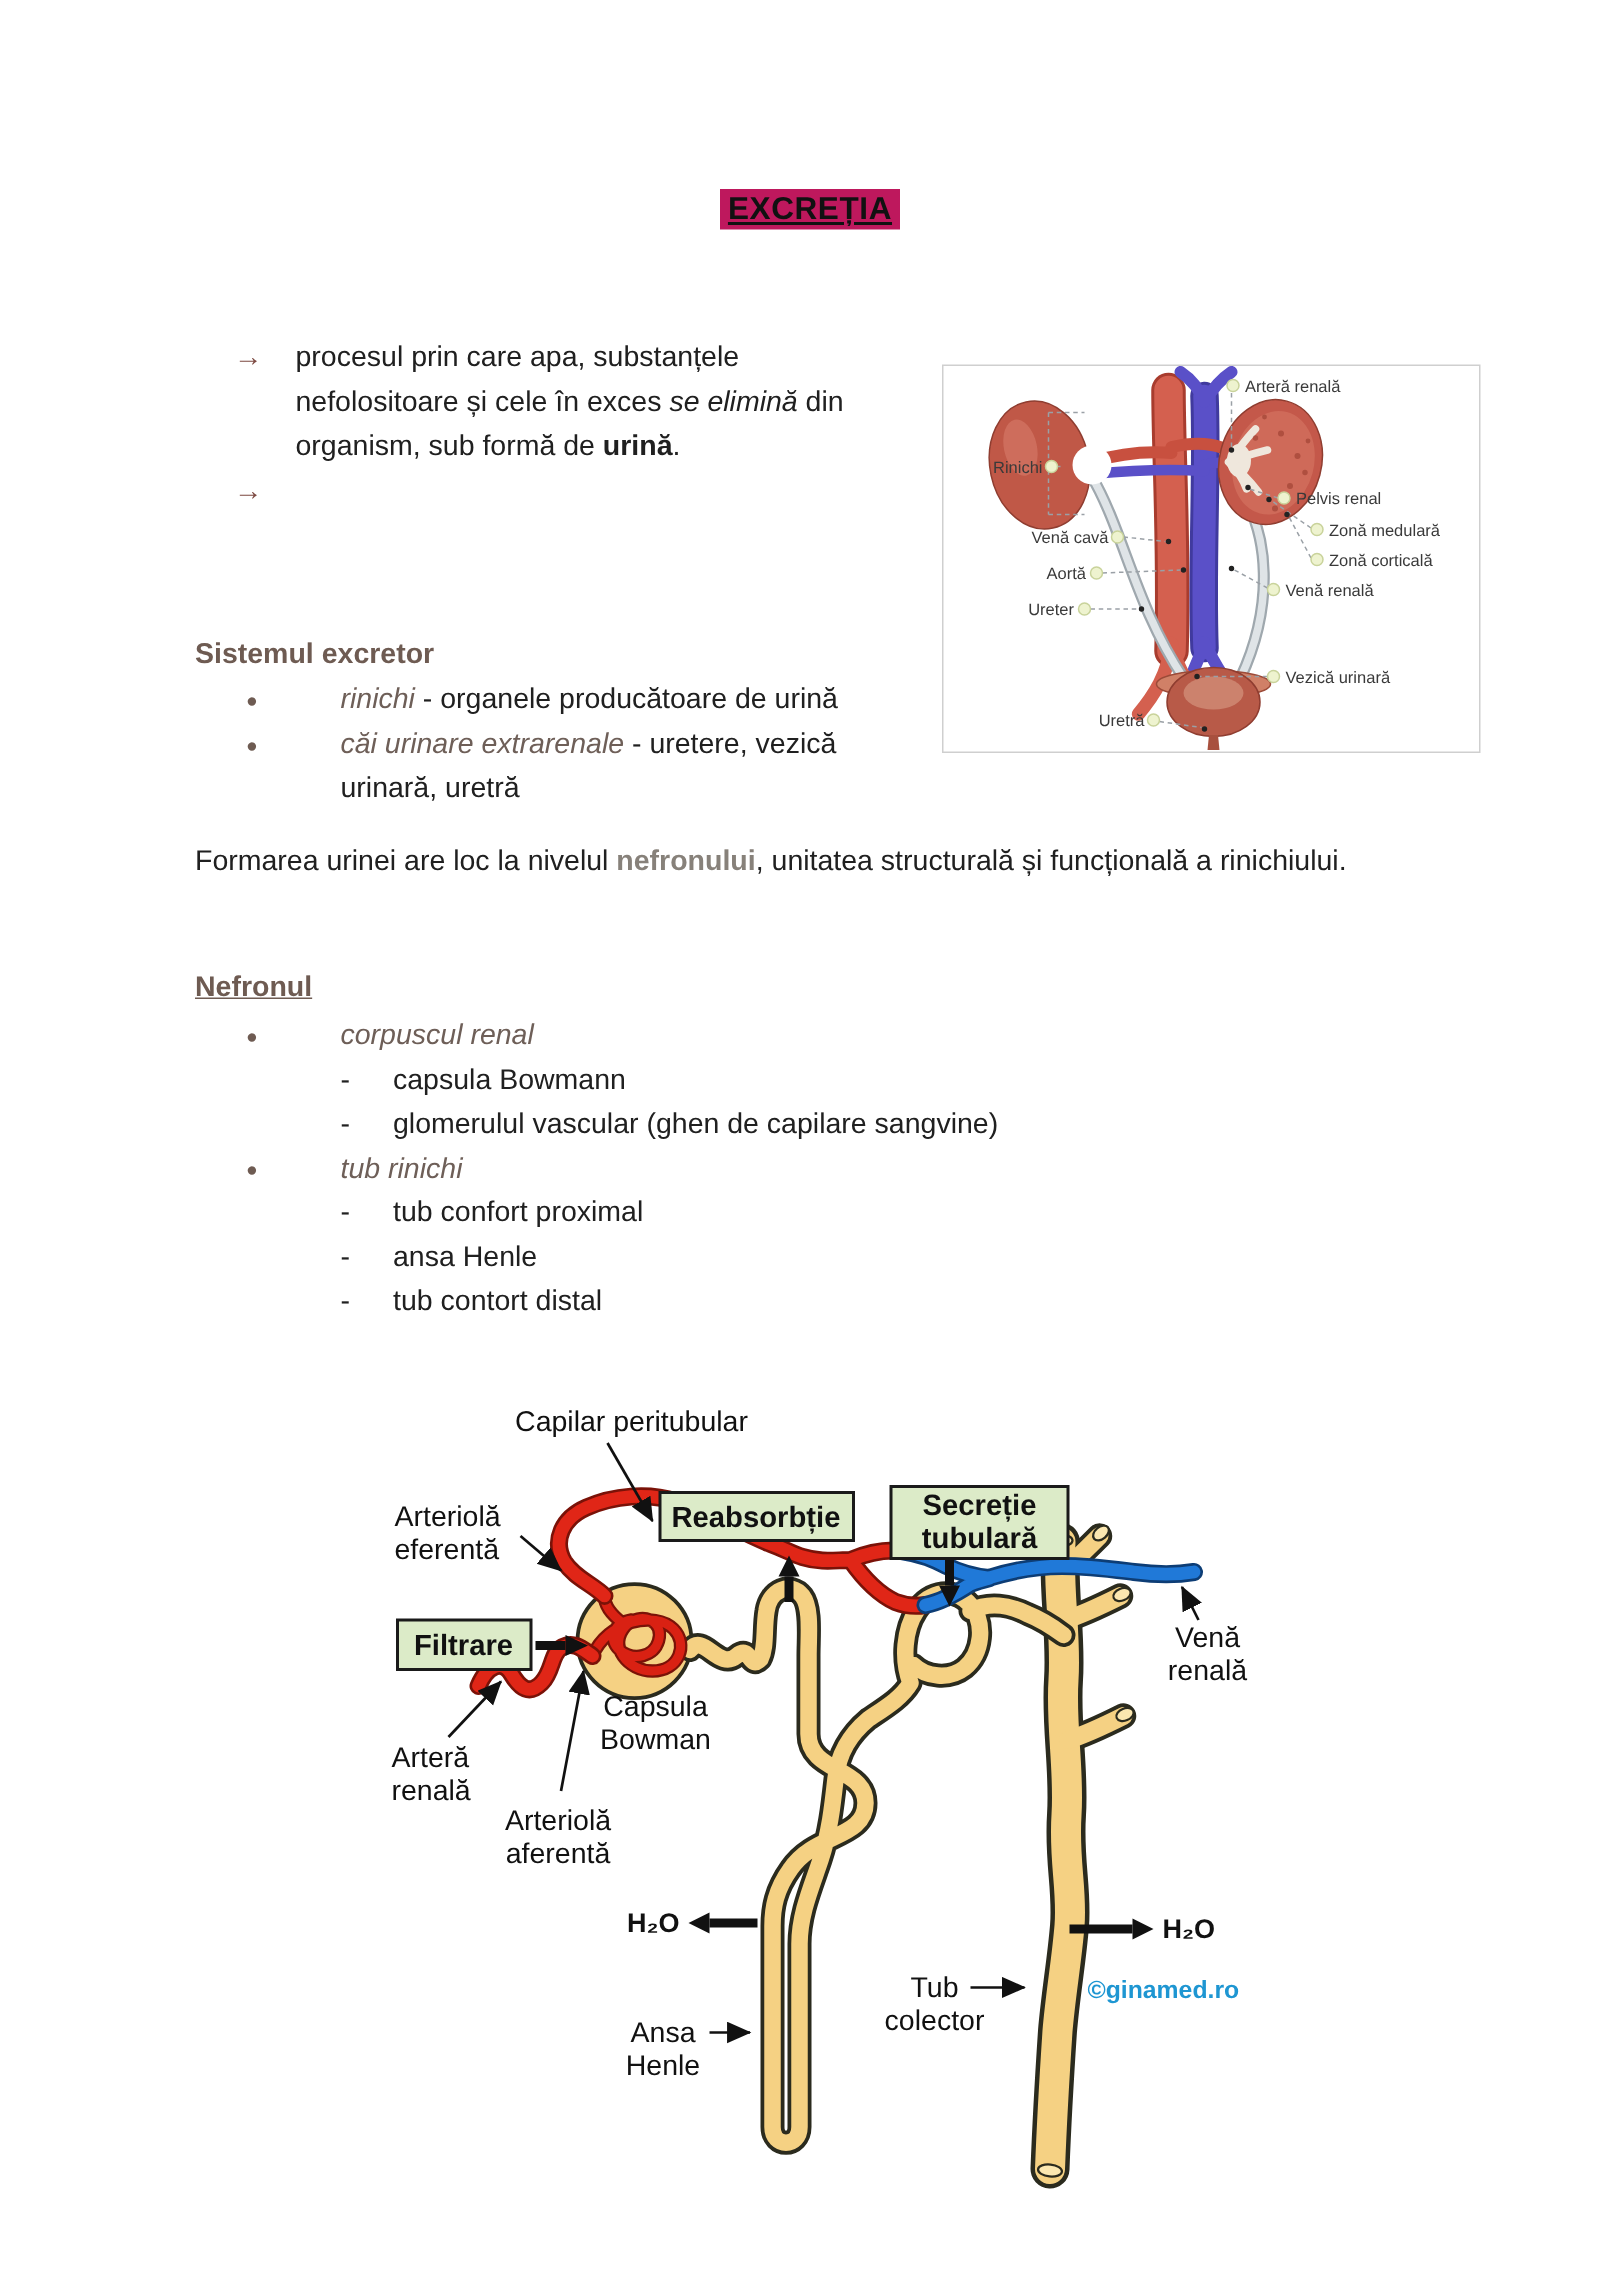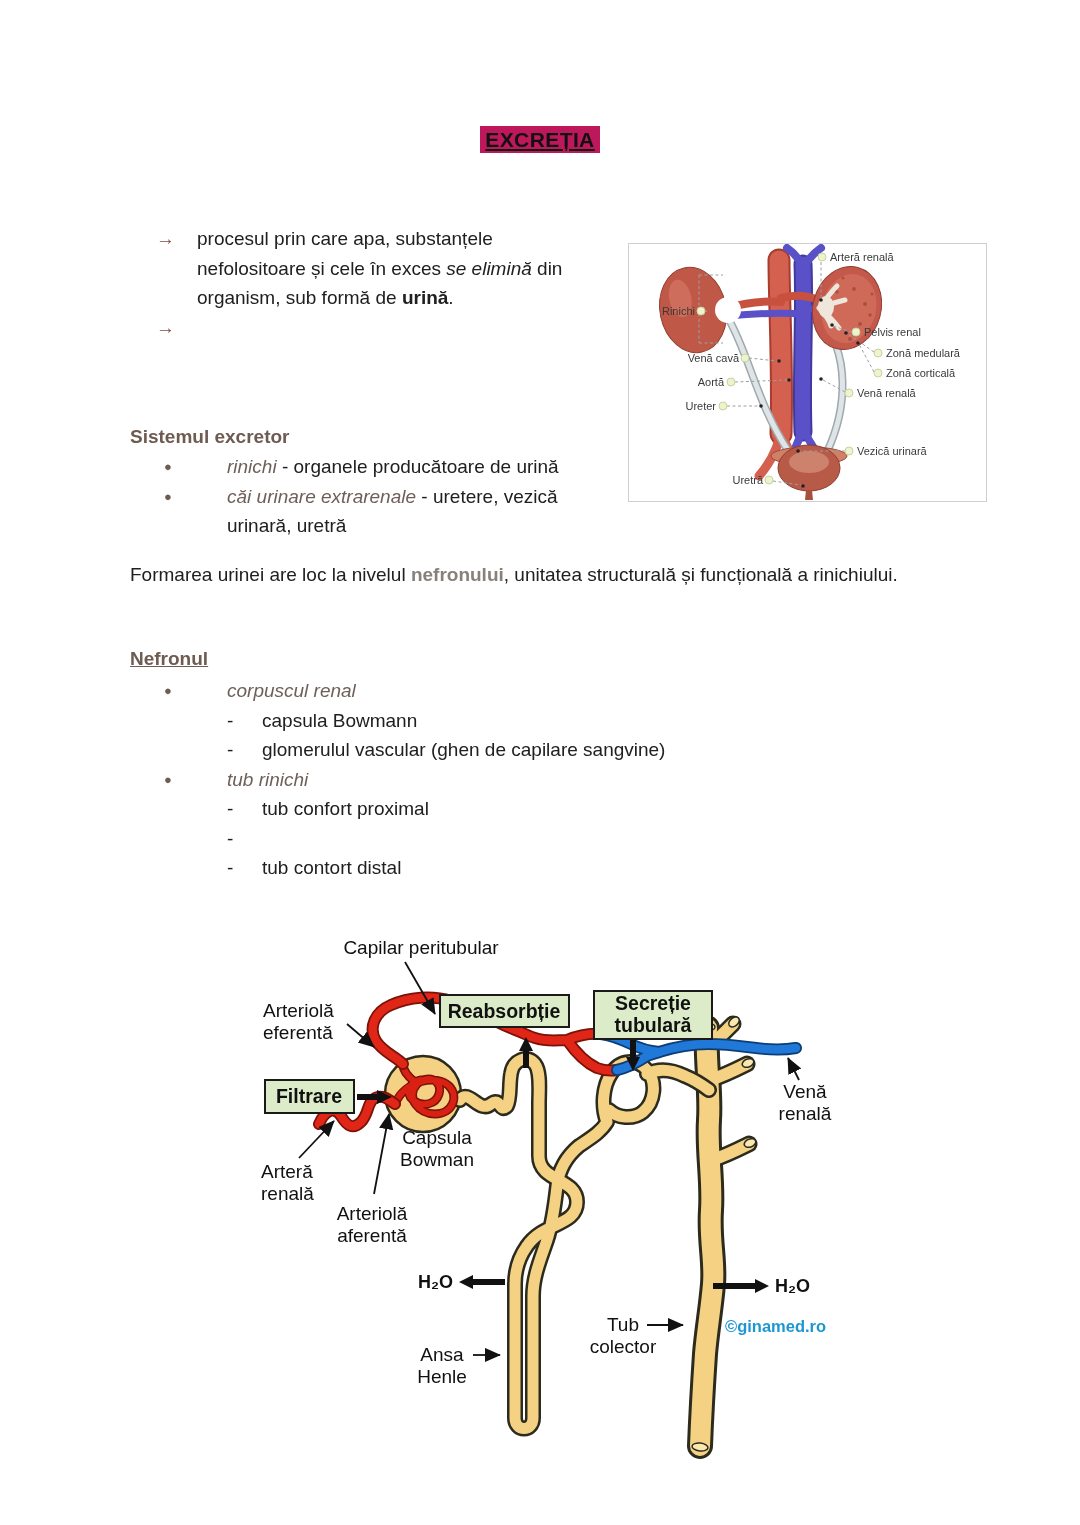--- a/index.html
+++ b/index.html
@@ -207,20 +207,21 @@
     <div class="brow">
       <span class="bullet">●</span>
       <span class="txt lead-i">tub rinichi</span>
     </div>
     <div class="drow">
       <span class="dash">-</span>
       <span class="txt">tub confort proximal</span>
     </div>
     <div class="drow">
       <span class="dash">-</span>
+      <span class="txt">ansa Henle</span>
     </div>
     <div class="drow">
       <span class="dash">-</span>
       <span class="txt">tub contort distal</span>
     </div>
   </div>
 
   <div class="nephron-fig">
     <svg width="595" height="545" viewBox="0 0 595 545">
       <defs>

